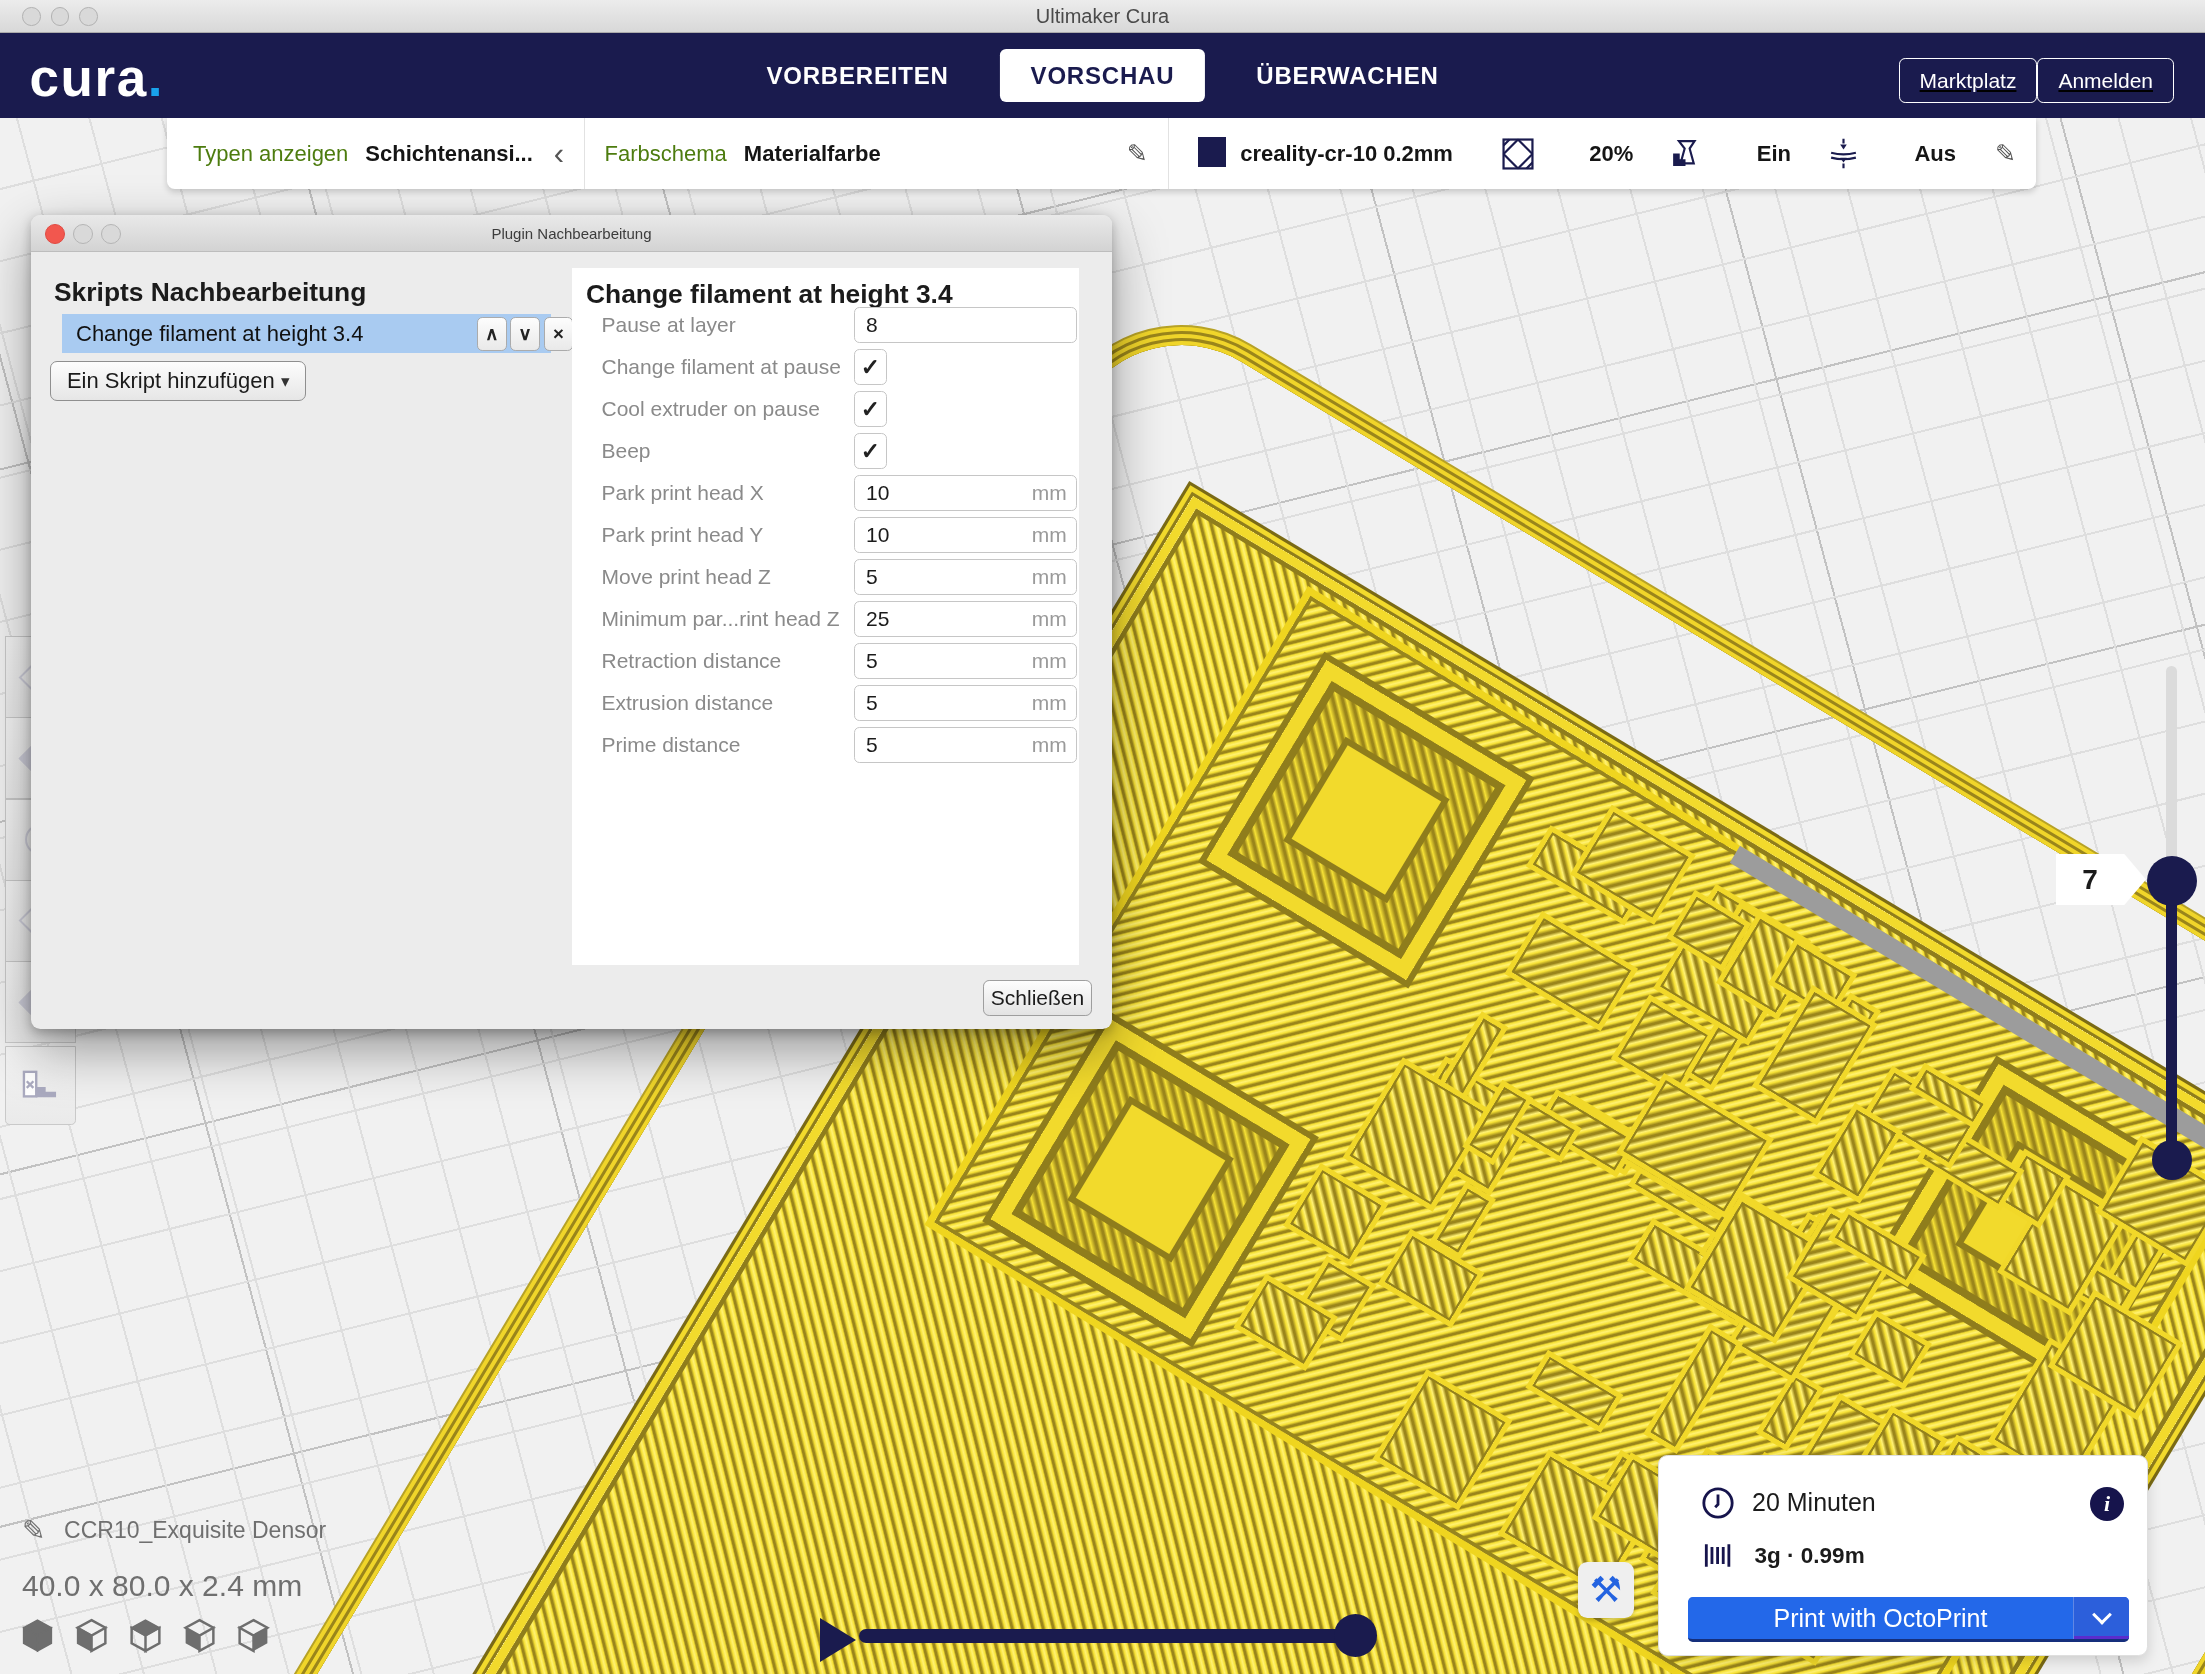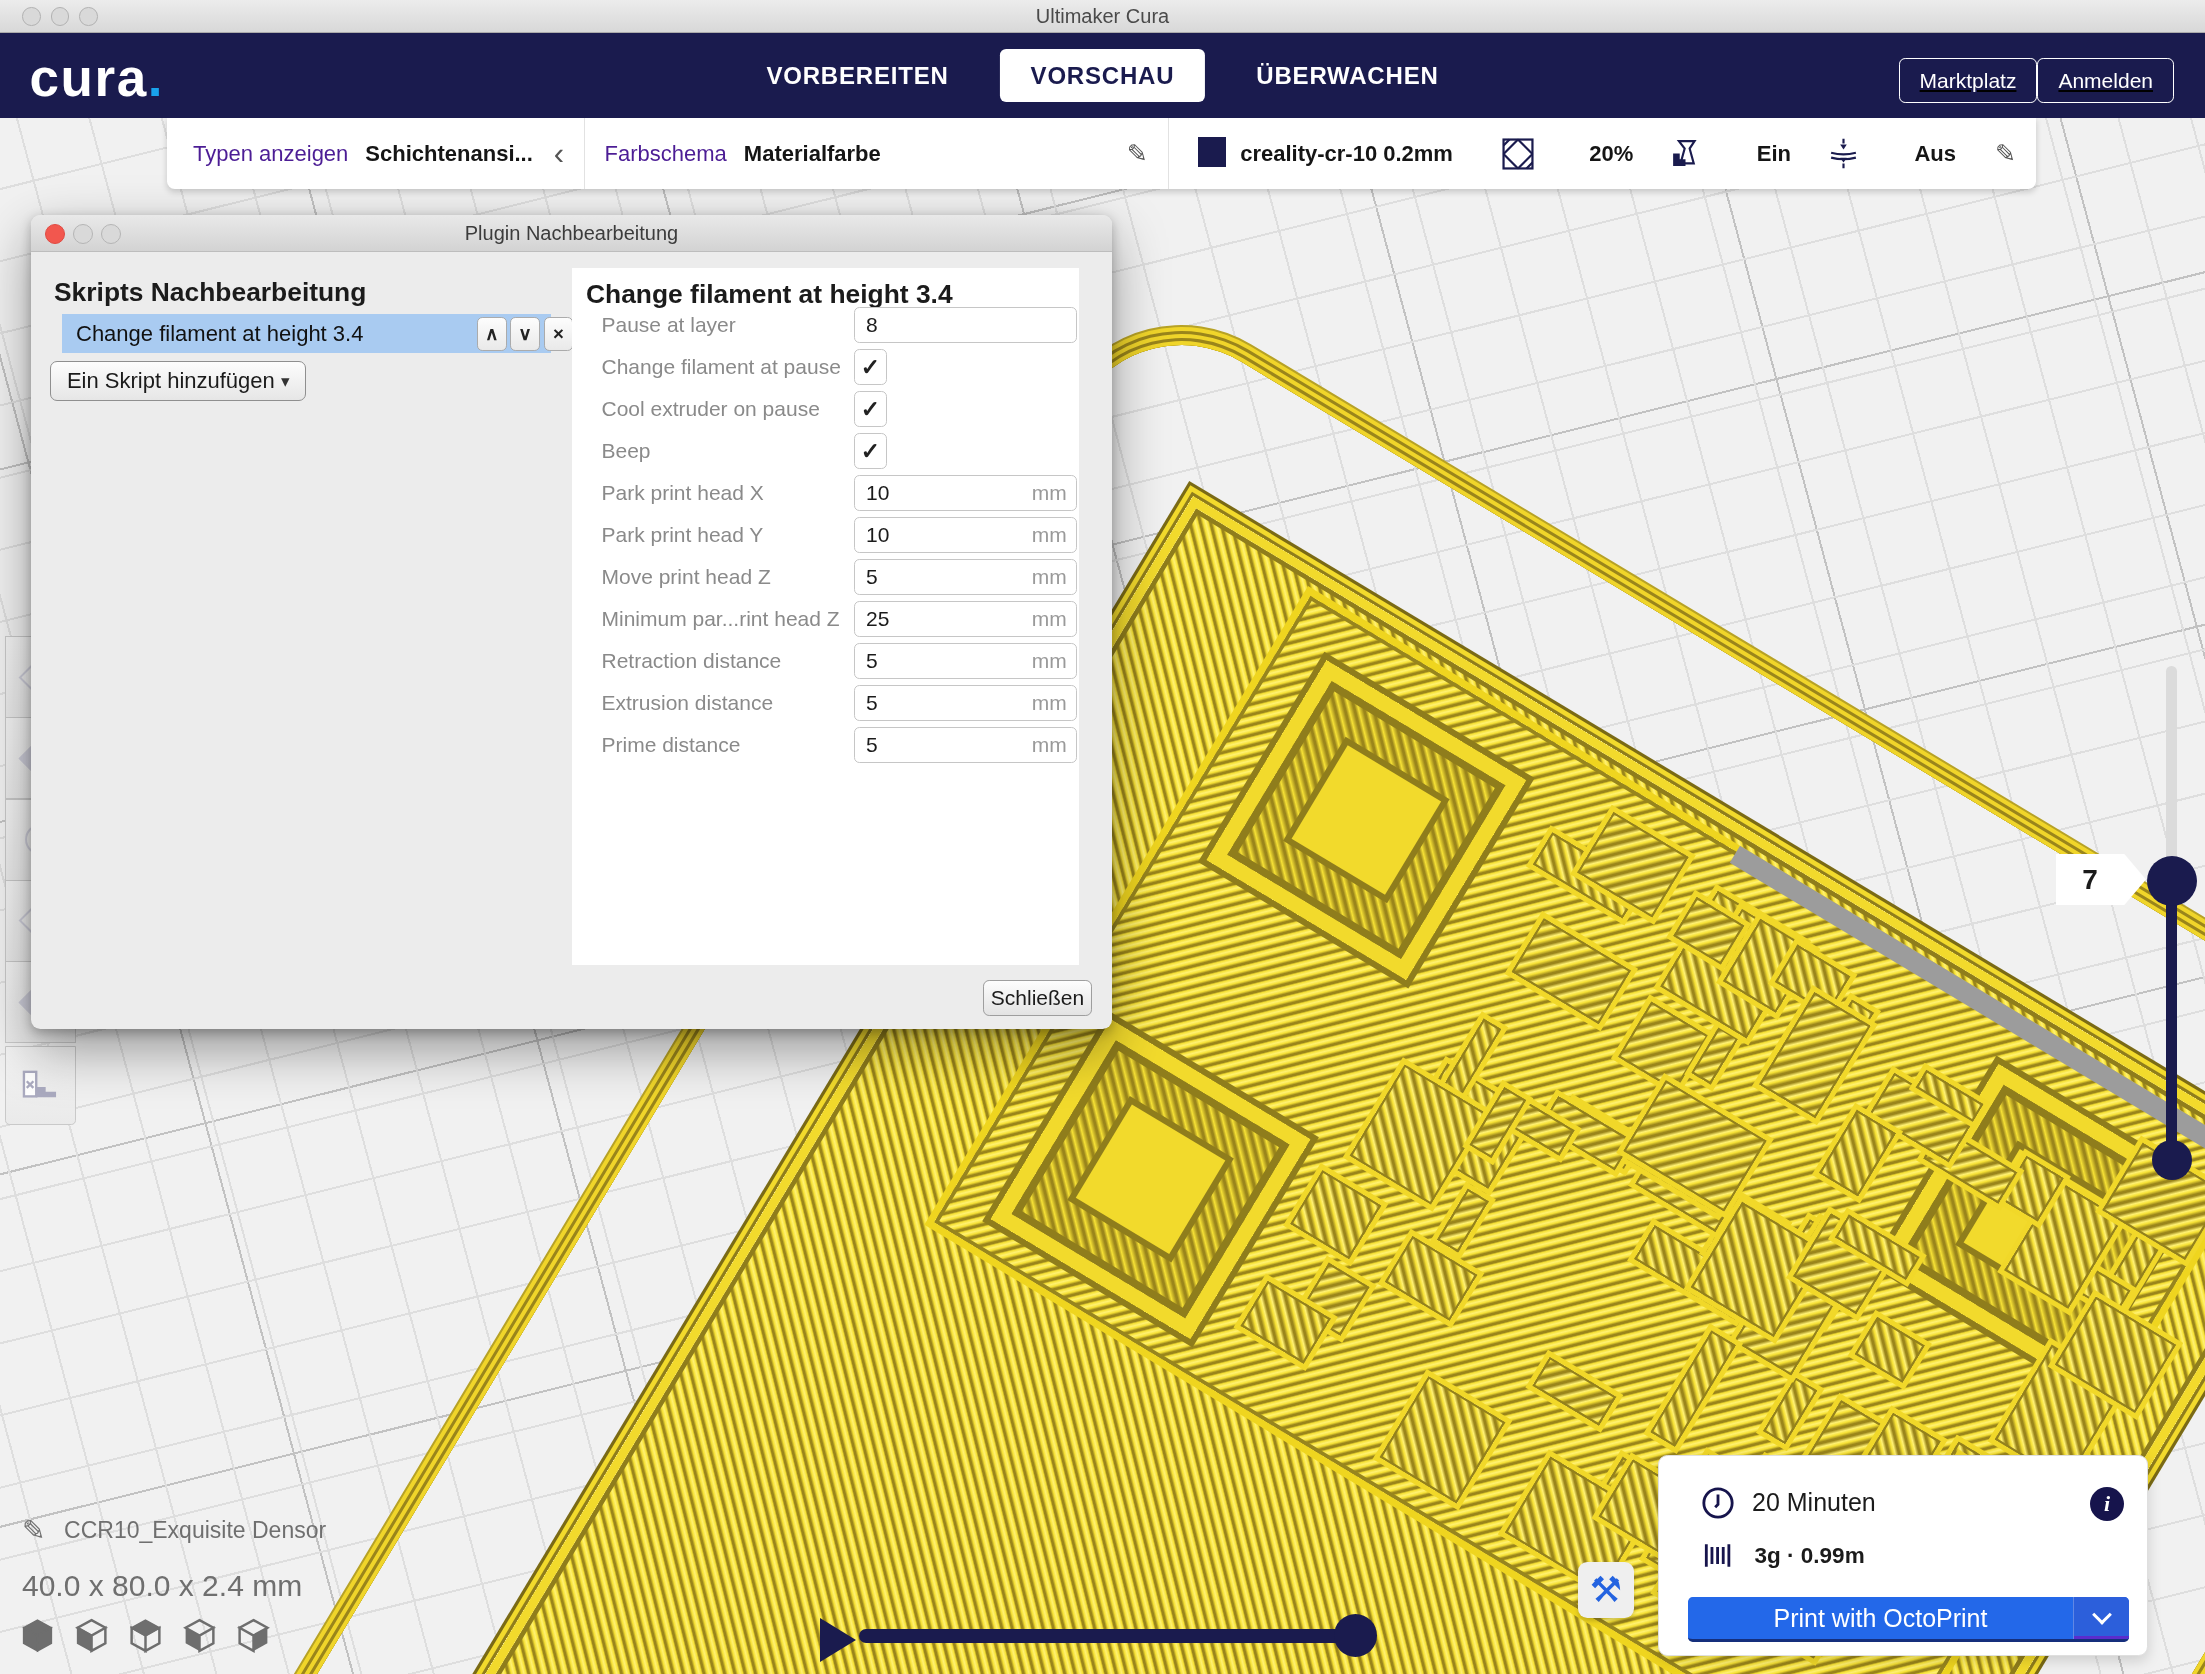--- a/index.html
+++ b/index.html
@@ -24,21 +24,21 @@
   .header-buttons { position:absolute; right:31px; top:0; height:95px; display:flex; align-items:center; gap:0;text-decoration:underline; }
   .hbtn { border:1.6px solid #FFFFFF; border-radius:6.2px; color:#FFFFFF; font-size:21px; padding:9.3px 20px; }
 
   
   .stage-toolbar { position:absolute; left:167px; top:118px; width:1869px; height:71px; background:#FFFFFF;
     border-radius:0 0 7.8px 7.8px; box-shadow:0 2.3px 6.2px rgba(0,0,0,0.18); z-index:26; display:flex; align-items:center; }
   .st-sec { height:100%; display:flex; align-items:center; }
   .st-sec.a { width:462px; padding-left:26px; }
   .st-sec.b { width:648px; padding-left:19.4px; border-left:0.8px solid #E2E2E2; }
   .st-sec.c { flex:1; padding-left:29.5px; border-left:0.8px solid #E2E2E2; }
-  .st-label { color:#4c1d95; font-size:22px; margin-right:17px; white-space:nowrap; }
+  .st-label { color:#4d7c0f; font-size:22px; margin-right:17px; white-space:nowrap; }
   .st-value { color:#151515; font-size:22px; font-weight:bold; white-space:nowrap; }
   .st-chev { margin-left:auto; margin-right:20px; color:#555; font-size:31px; }
   .st-pencil { margin-left:auto; margin-right:20px; color:#555; font-size:25px; transform:rotate(0deg); }
   .st-icon { margin-right:12.4px; display:inline-flex; }
   .profile-icon { display:inline-block; margin-right:14px; }
   .profile-icon div { background:#1A1B4E; margin-bottom:3.1px; }
   .pi1{width:28px;height:11px;} .pi2{width:20px;height:7.8px;} .pi3{width:12.4px;height:5.4px;}
   .st-group { display:flex; align-items:center; margin-right:36px;gap:42px; }
 
   
@@ -123,21 +123,21 @@
   .print-btn .dd { width:56px; background:#2C5FDB; border-left:0.8px solid rgba(255,255,255,0.25);
     display:flex; align-items:center; justify-content:center; box-shadow:inset 0 -3.1px 0 #5B2CCC; }
   .chev-w { width:14px; height:14px; border-right:3.1px solid #FFF; border-bottom:3.1px solid #FFF; transform:rotate(45deg) translate(-2.3px,-2.3px); }
 
   
   .dialog { position:absolute; left:31px; top:215px; width:1081px; height:814px; background:#ECECEC; border-radius:9.3px;
     box-shadow:0 20px 54px rgba(0,0,0,0.38), 0 3.1px 11px rgba(0,0,0,0.25); z-index:20; }
   .dlg-titlebar { position:absolute; left:0; top:0; width:100%; height:37px; border-radius:9.3px 9.3px 0 0;
     background:linear-gradient(#E9E9E9,#D3D3D3); border-bottom:0.8px solid #BDBDBD;
     display:flex; align-items:center; justify-content:center; }
-  .dlg-title { font-size:20px; color:#3C3C3C; }
+  .dlg-title { font-size:15px; color:#3C3C3C; }
   .dlg-dots { position:absolute; left:14px; top:8.5px; display:flex; gap:7.8px; }
   .dlg-dot { width:20px; height:20px; border-radius:50%; background:#D9D9D9; border:0.8px solid #B5B5B5; }
   .dlg-dot.red { background:#F2574E; border-color:#E04A42; }
   .scripts-heading { position:absolute; left:23px; top:62px; font-size:26.4px; font-weight:bold; color:#1B1B1B; }
   .script-row { position:absolute; left:31px; top:99px; width:489px; height:39px; background:#A9CBF1;
     display:flex; align-items:center; padding-left:14px; font-size:22px; color:#111; }
   .row-btns { position:absolute; left:446px; top:102px; display:flex; gap:3.9px; }
   .mini-btn { width:29.5px; height:34px; background:linear-gradient(#FDFDFD,#E9E9E9); border:0.8px solid #ABABAB; border-radius:5.4px;
     display:flex; align-items:center; justify-content:center; font-size:18.6px; font-weight:bold; color:#222; }
   .add-script { position:absolute; left:19.4px; top:146px; height:40px; padding:0 15.5px;

